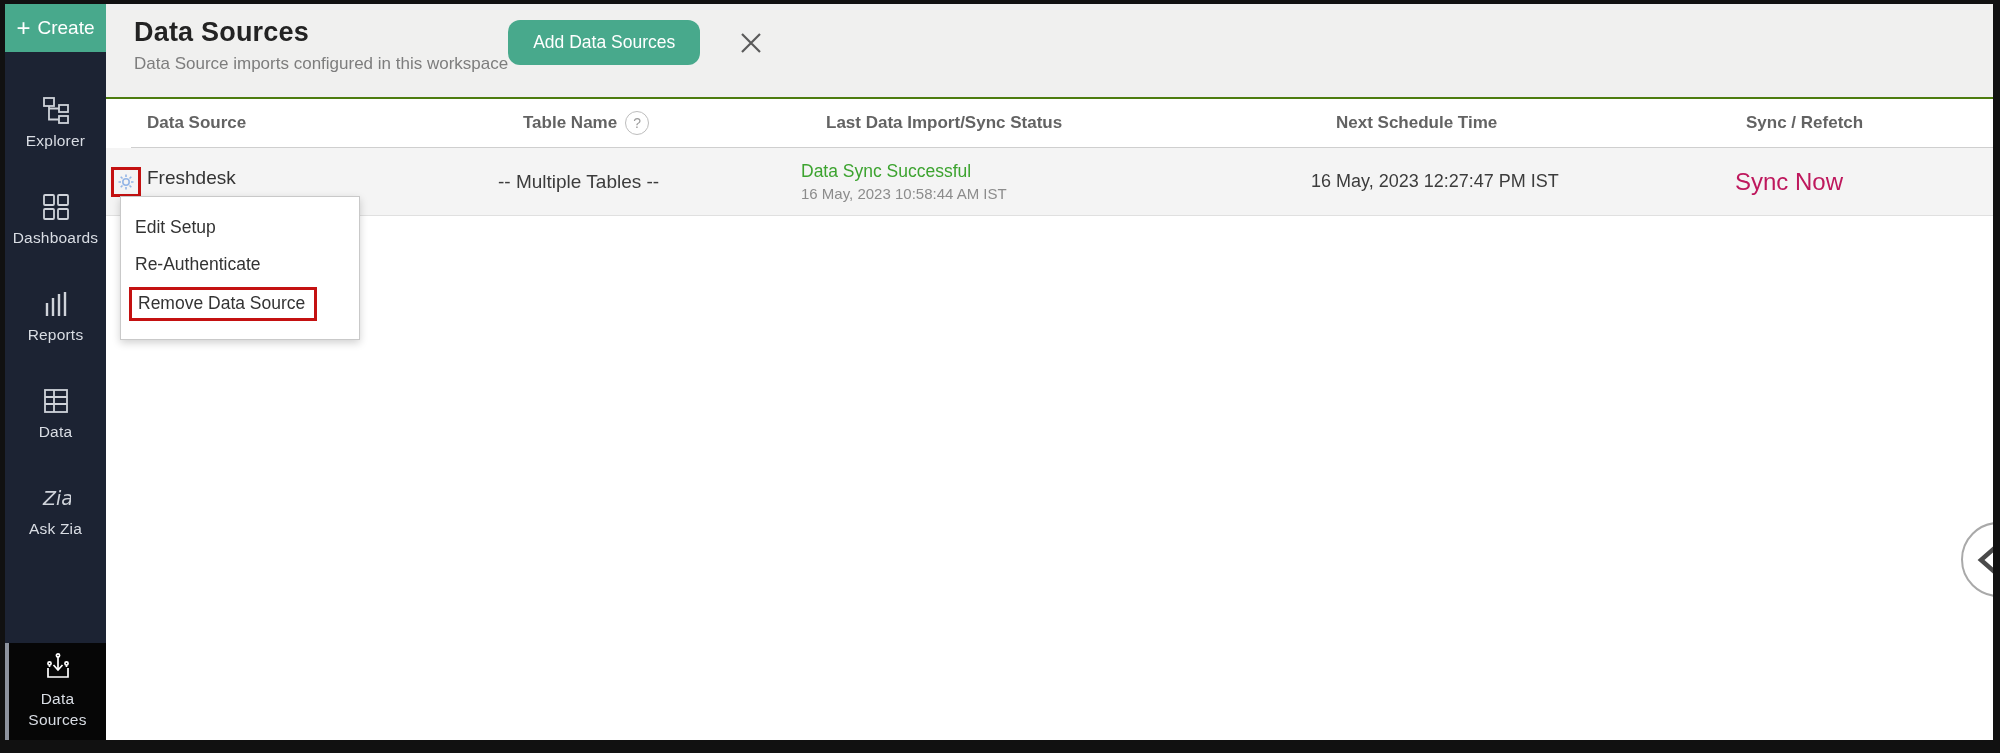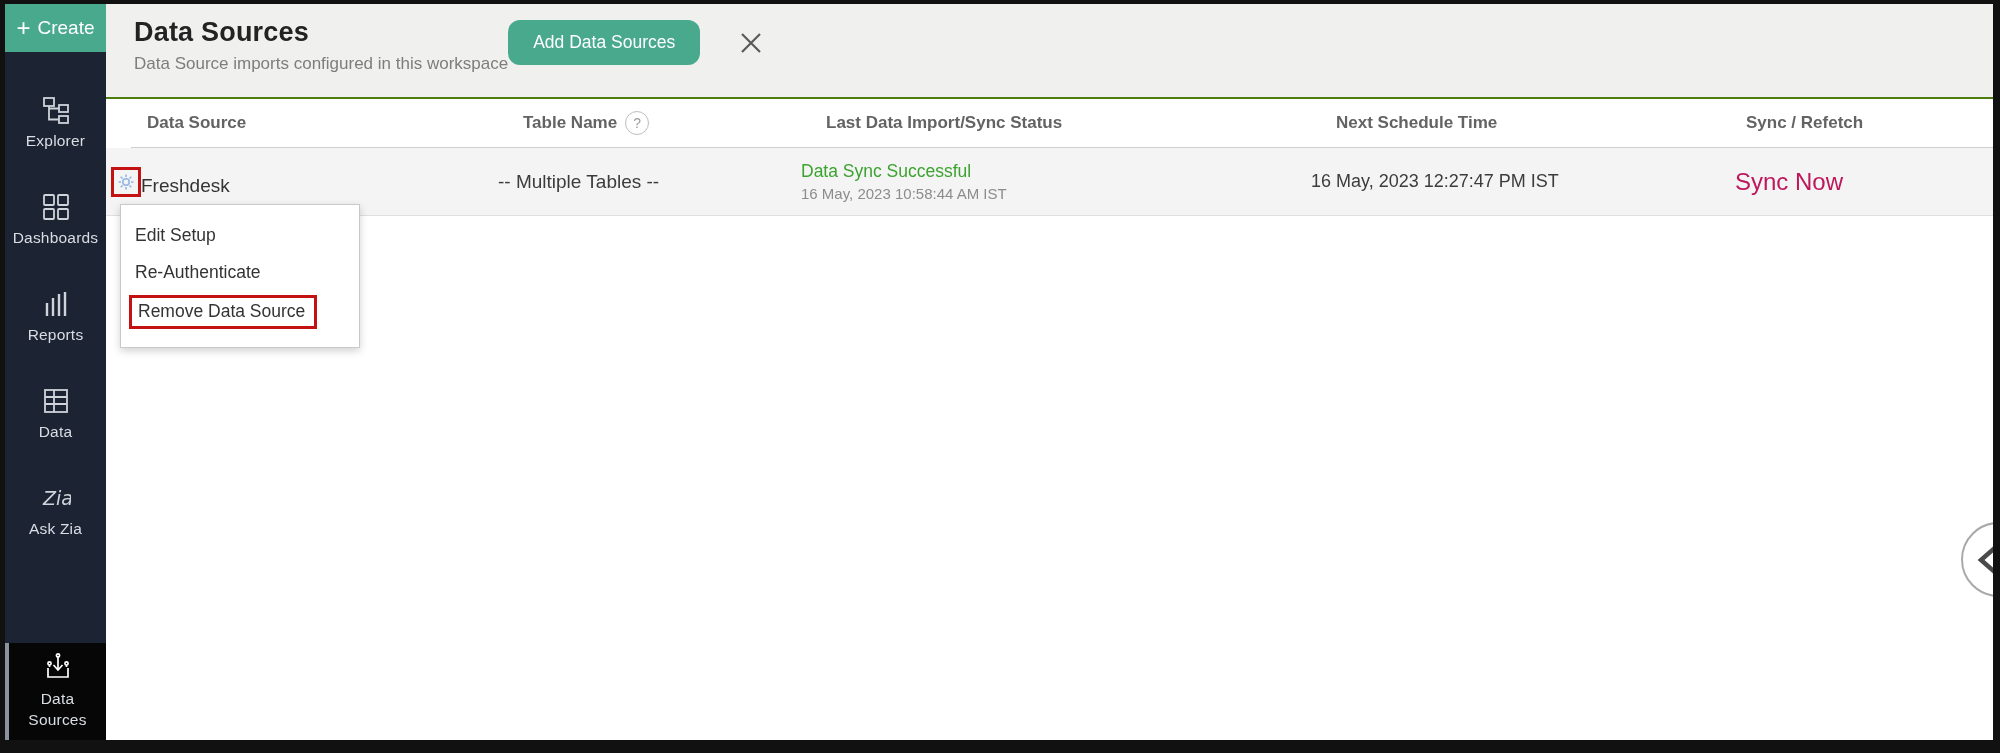--- a/index.html
+++ b/index.html
@@ -71,35 +71,35 @@
   .th-first { padding-left: 16px; }
   .help-circle {
     width: 24px; height: 24px; border: 1.5px solid #bdbdbd; border-radius: 50%;
     color: #9c9c9c; font-size: 14px; font-weight: 400;
     display: inline-flex; align-items: center; justify-content: center; cursor: pointer;
   }
   .data-row {
     height: 68px; background: #f4f4f4; border-bottom: 1px solid #e0e0e0;
     font-size: 19px; color: #3c3c3c;
   }
-  .cell-source { display: flex; align-items: flex-end; padding-left: 5px; gap: 0; }
+  .cell-source { display: flex; align-items: flex-start; padding-left: 5px; gap: 6px; }
   .red-box {
     border: 3px solid #c41111; display: inline-flex; align-items: center;
     justify-content: center; padding: 2px; cursor: pointer; background: #fff0;
   }
   .gear-svg { width: 20px; height: 20px; display: block; }
   .source-name { font-size: 19px; color: #333; }
   .cell-status { display: flex; flex-direction: column; justify-content: center; gap: 3px; }
   .status-ok { color: #3ca32f; font-size: 17.5px; }
   .status-time { color: #8c8c8c; font-size: 15px; }
   .next-time { font-size: 18px; color: #3c3c3c; }
   .sync-link { color: #be185d; font-size: 24px; cursor: pointer; margin-left: 14px; }
   
   .context-menu {
-    position: absolute; left: 14px; top: 200px; width: 240px;
+    position: absolute; left: 14px; top: 192px; width: 240px;
     background: #fff; border: 1px solid #c9c9c9;
     box-shadow: 0 3px 8px rgba(0,0,0,.18);
     padding: 12px 0 10px 0; z-index: 5;
   }
   .menu-item {
     font-size: 17.5px; color: #333; padding: 8px 14px; cursor: pointer;
     white-space: nowrap;
   }
   .menu-item-highlight { padding: 4px 14px 8px 8px; }
   .menu-item-highlight .red-outline {

